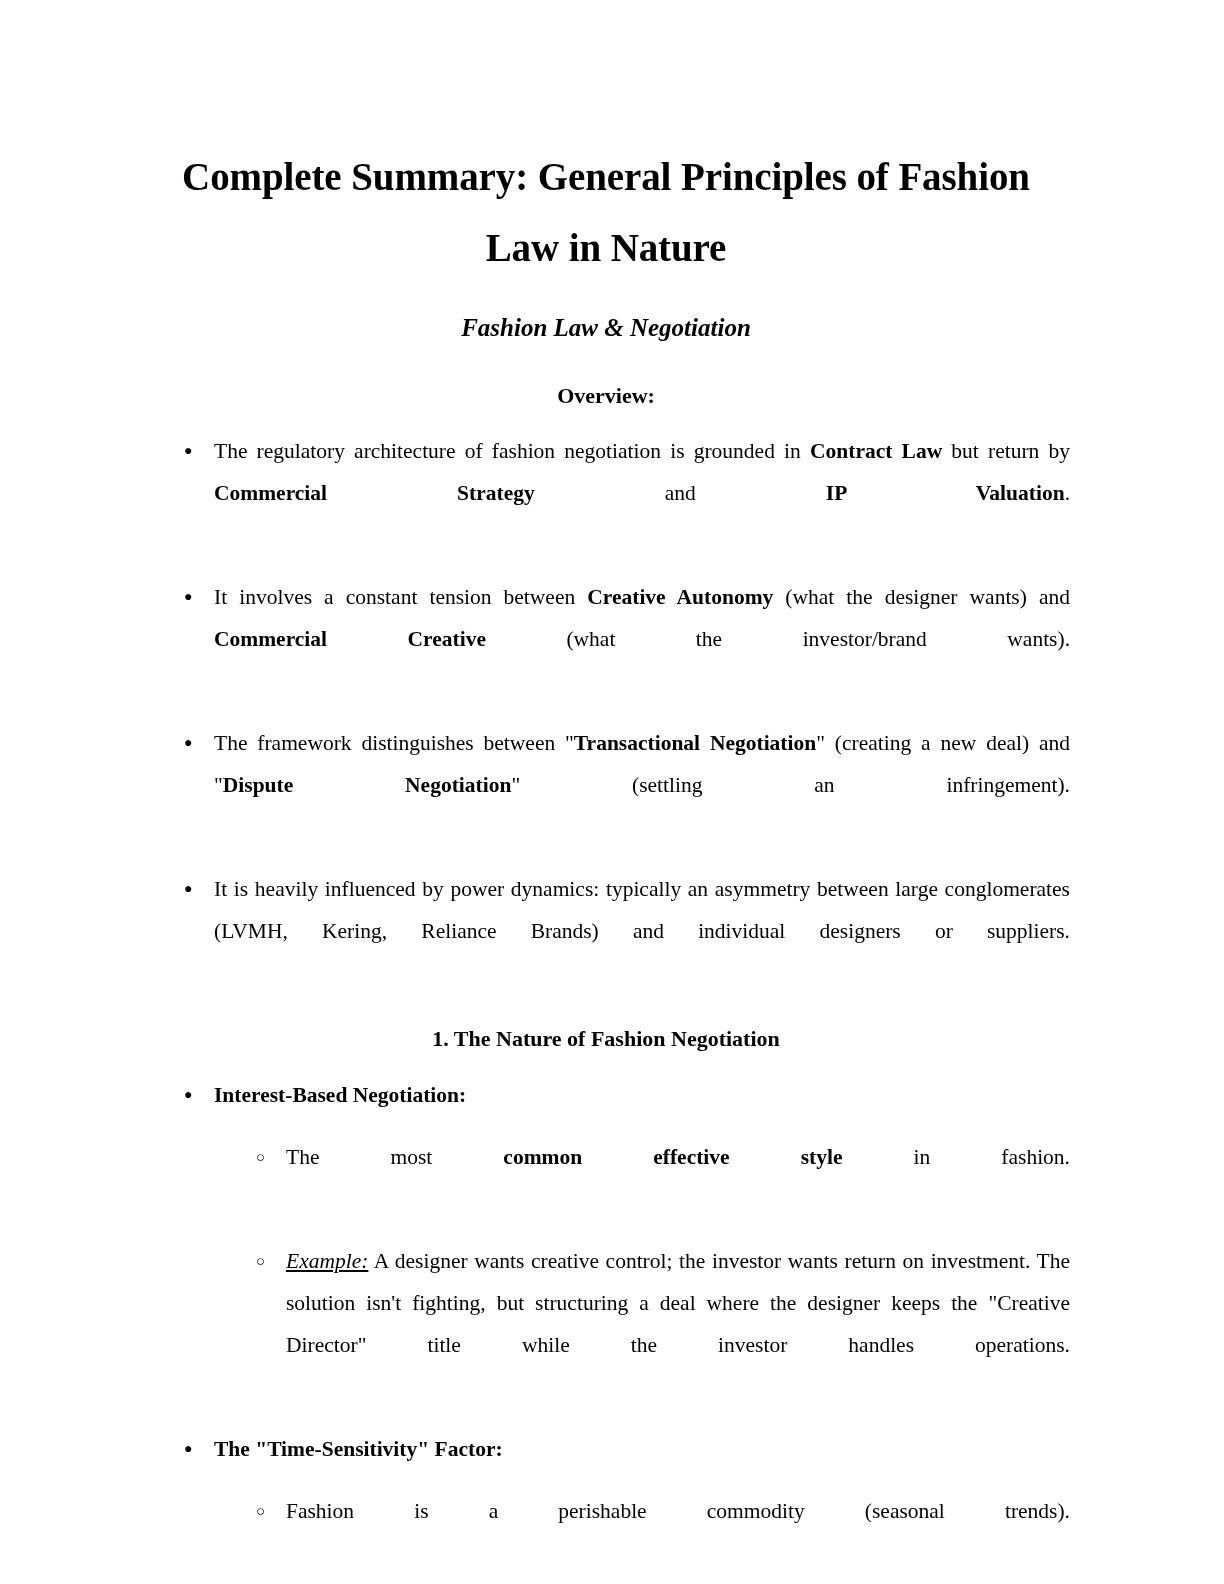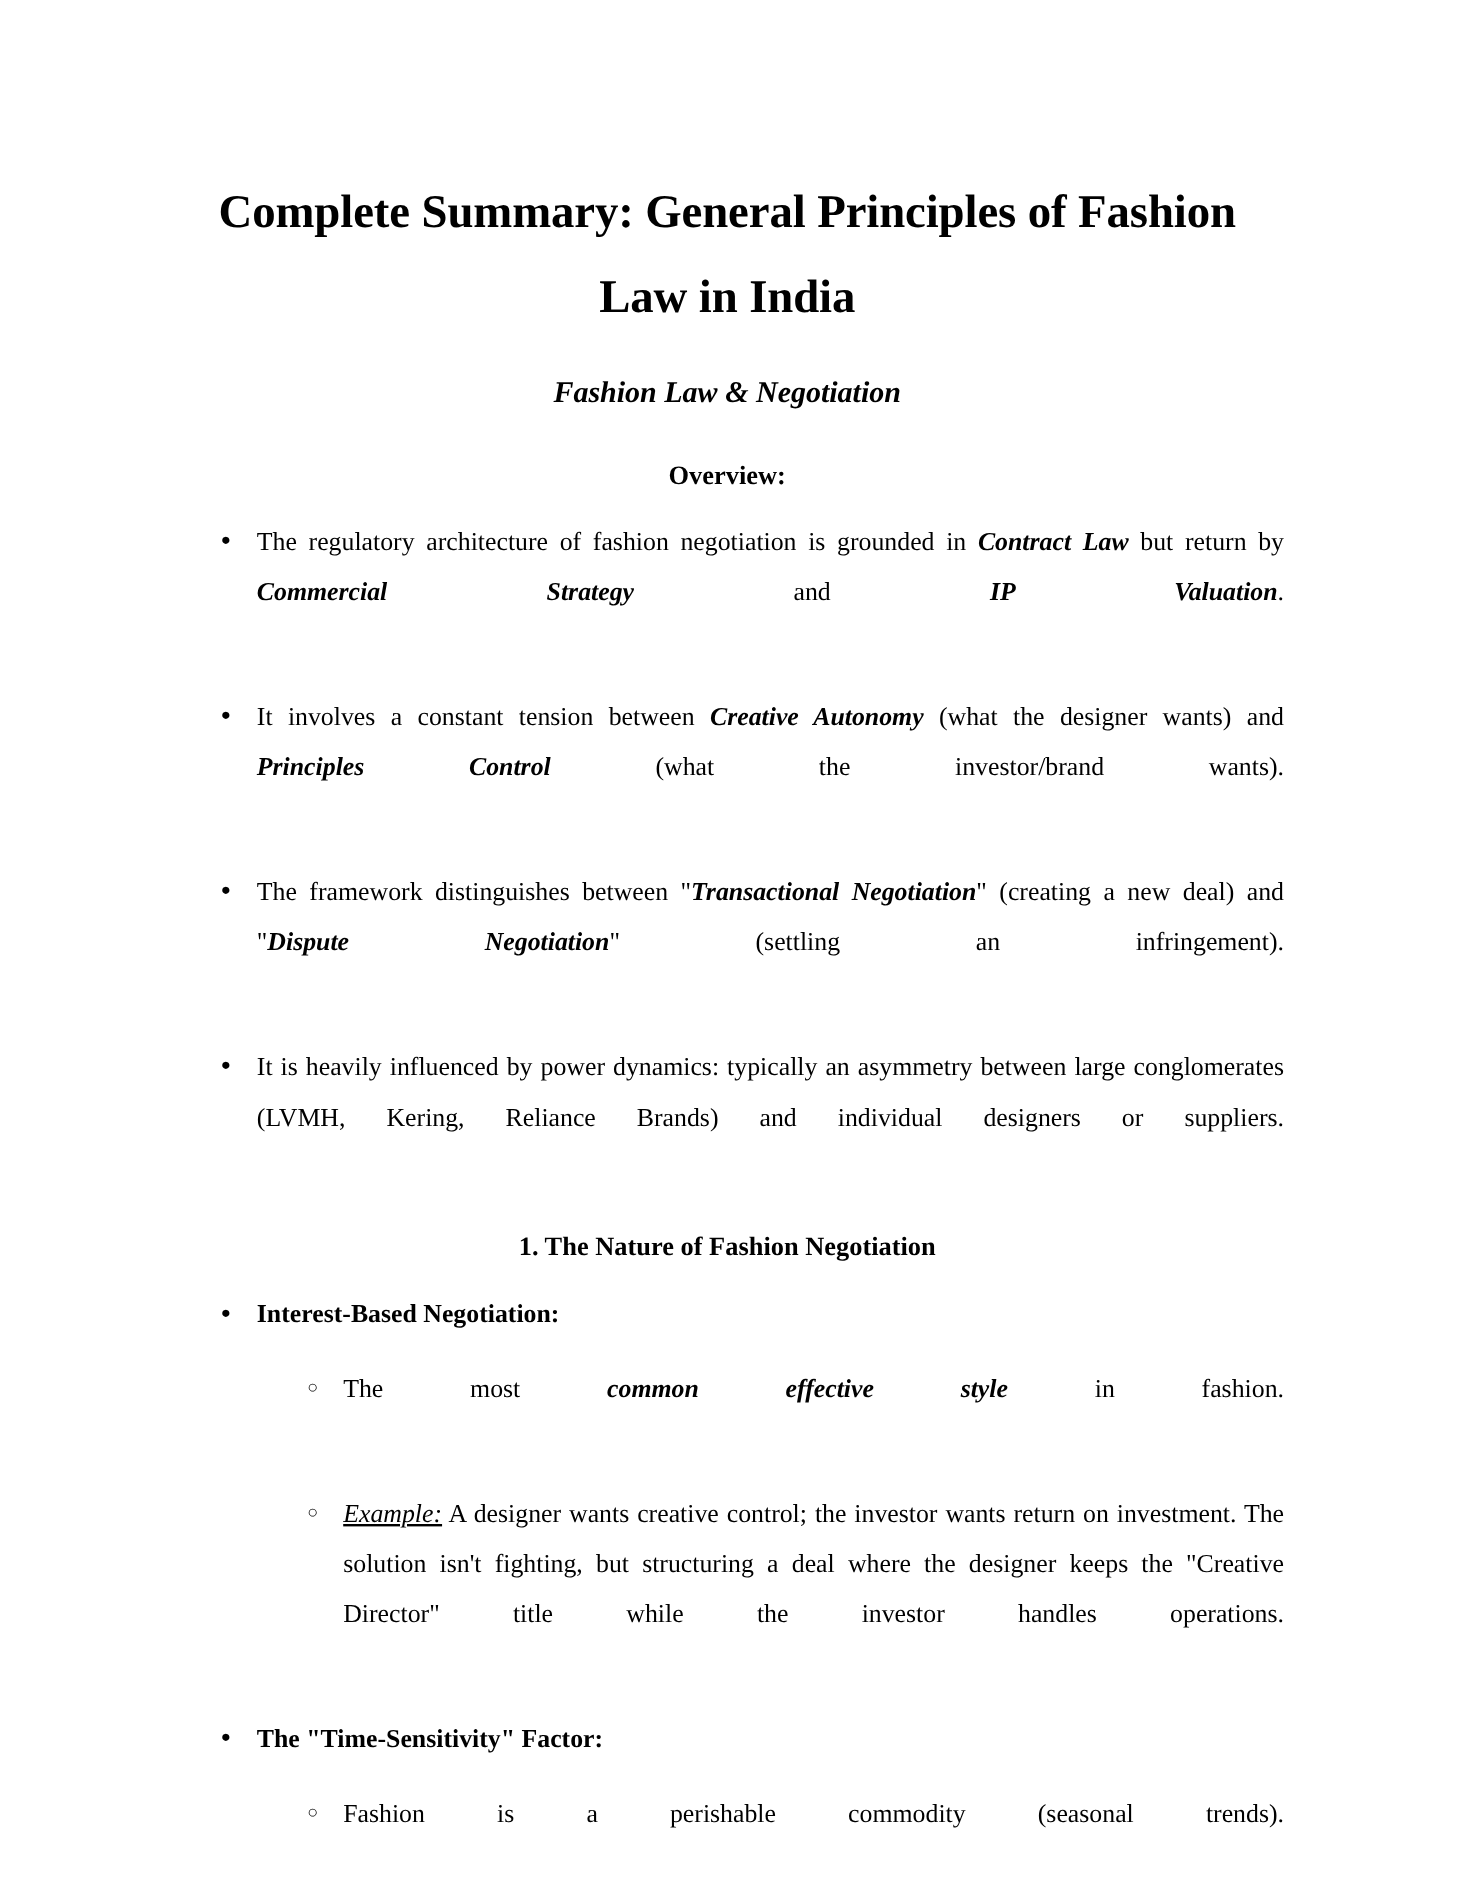--- a/index.html
+++ b/index.html
@@ -123,44 +123,44 @@
   }
 
   
   li > .para { display: block; }
   li > .para::after {
     content: "";
     display: inline-block;
     width: 100%;
   }
 
-  b, strong { font-weight: bold; font-style: italic; }
+  b, strong { font-weight: bold; }
   i, em { font-style: italic; text-decoration: underline; }
 </style>
 </head>
 <body>
 
 <div class="page">
   <div class="content">
 
     <h1 class="doc-title">
       <span class="tline">Complete Summary: General Principles of Fashion</span>
-      <span class="tline">Law in India</span>
+      <span class="tline">Law in Nature</span>
     </h1>
 
     <div class="doc-subtitle">Fashion Law &amp; Negotiation</div>
 
     <div class="sec-heading h-overview">Overview:</div>
 
     <ul class="lvl1" id="overview-list">
         <li class="tight-first">
           <span class="para"><span>The regulatory architecture of fashion negotiation is grounded in </span><b>Contract Law</b><span> but return by </span><b>Commercial Strategy</b><span> and </span><b>IP Valuation</b><span>.</span></span>
         </li>
         <li>
-          <span class="para"><span>It involves a constant tension between </span><b>Creative Autonomy</b><span> (what the designer wants) and </span><b>Principles Control</b><span> (what the investor/brand wants).</span></span>
+          <span class="para"><span>It involves a constant tension between </span><b>Creative Autonomy</b><span> (what the designer wants) and </span><b>Commercial Creative</b><span> (what the investor/brand wants).</span></span>
         </li>
         <li>
           <span class="para"><span>The framework distinguishes between "</span><b>Transactional Negotiation</b><span>" (creating a new deal) and "</span><b>Dispute Negotiation</b><span>" (settling an infringement).</span></span>
         </li>
         <li>
           <span class="para"><span>It is heavily influenced by power dynamics: typically an asymmetry between large conglomerates (LVMH, Kering, Reliance Brands) and individual designers or suppliers.</span></span>
         </li>
       </ul>
 
 

